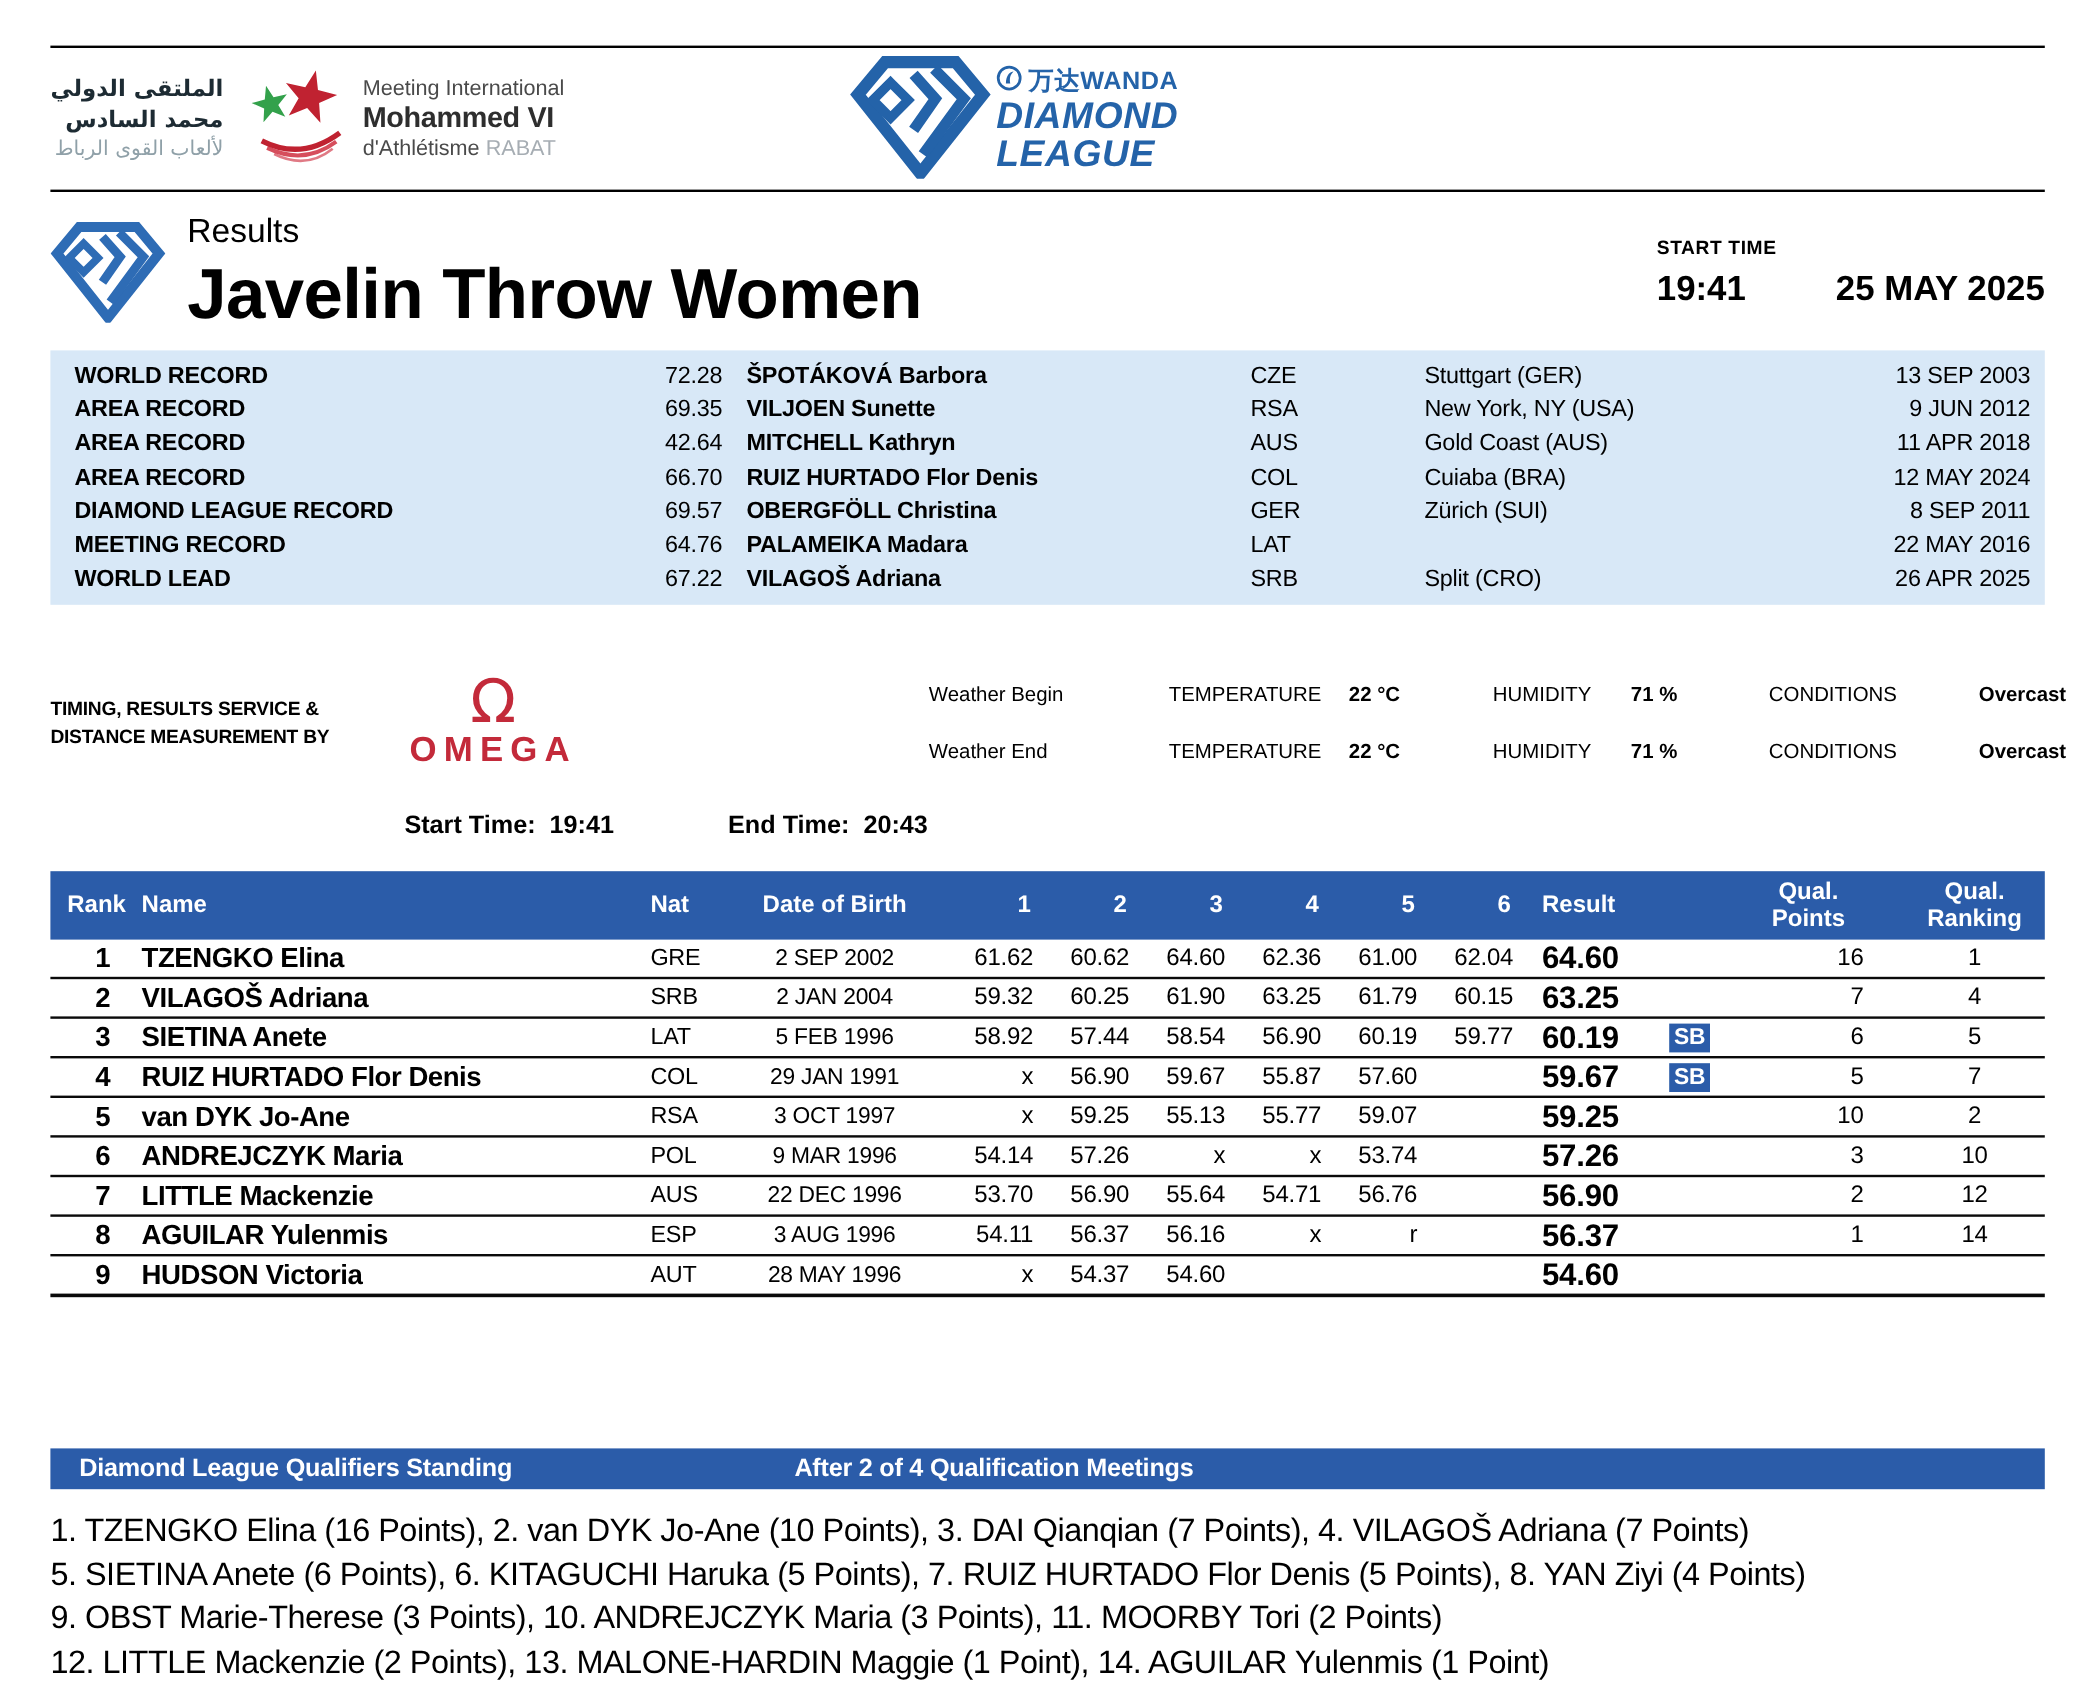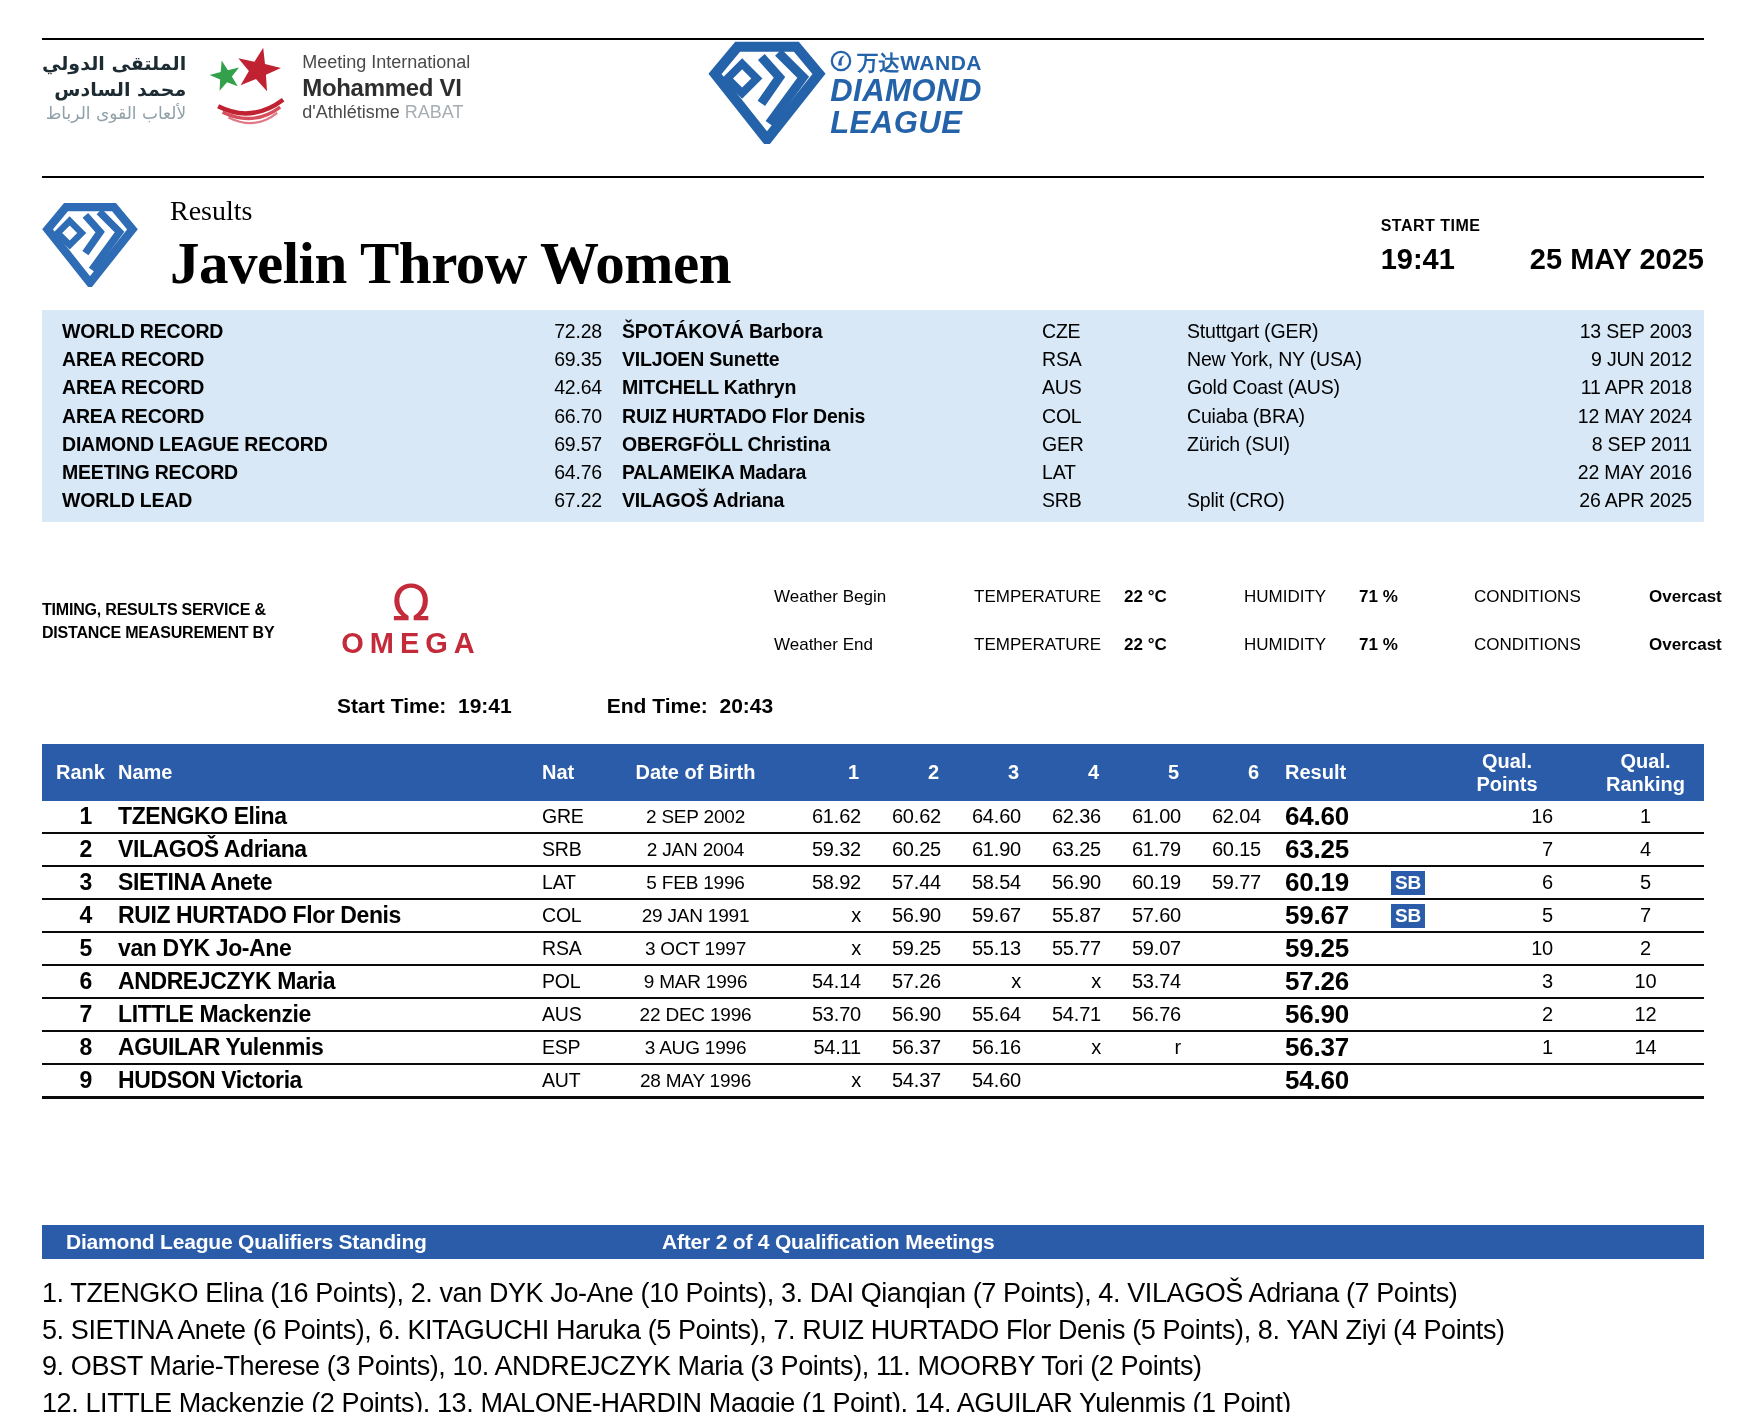--- a/index.html
+++ b/index.html
@@ -5,42 +5,42 @@
   html,body{margin:0;padding:0;background:#fff;}
   .page{
     width:1740px;height:1412px;box-sizing:border-box;
     padding:0 36px 0 42px;position:relative;overflow:hidden;
     font-family:"Liberation Sans","DejaVu Sans",sans-serif;color:#000;background:#fff;
   }
   .rule{border:none;border-top:2.5px solid #000;margin:0;}
   .rule.top{margin-top:38px;}
 
   
-  .masthead{display:flex;align-items:flex-start;height:136px;}
+  .masthead{display:flex;align-items:center;height:118px;}
   .meeting-logo{display:flex;align-items:center;gap:10px;width:470px;}
   .arabic{direction:rtl;text-align:right;font-family:"DejaVu Sans",sans-serif;line-height:1.35;}
   .arabic .l1,.arabic .l2{font-size:19px;font-weight:bold;color:#1d2b33;}
   .arabic .l3{font-size:17px;color:#8fa0a8;}
   .meeting-text{line-height:1.2;}
   .meeting-text .mi{font-size:18px;color:#4a4a4a;}
   .meeting-text .m6{font-size:24px;font-weight:bold;color:#2e2e2e;letter-spacing:-0.3px;}
   .meeting-text .ath{font-size:18px;color:#4a4a4a;}
   .meeting-text .rabat{color:#a6adb3;}
   .event-heading{flex:1;text-align:center;}
   .event-heading .t1{font-size:37px;font-weight:bold;letter-spacing:-0.5px;}
   .event-heading .t2{font-size:25px;font-weight:bold;margin-top:5px;}
   .event-heading .t3{font-size:25px;font-weight:bold;margin-top:3px;}
   .dl-logo{display:flex;align-items:center;justify-content:flex-end;gap:3px;width:470px;}
   .dl-text{color:#2463A9;line-height:1.02;}
   .dl-wanda{display:flex;align-items:center;gap:5px;font-size:21px;font-weight:bold;letter-spacing:0.5px;}
   .dl-word{font-size:31px;font-weight:bold;font-style:italic;letter-spacing:0.5px;}
 
   
   .title-row{display:flex;align-items:center;margin-top:22px;height:92px;}
-  .title-text{margin-left:32px;font-family:Liberation Serif, serif;}
+  .title-text{margin-left:18px;}
   .results-label{font-size:28px;}
   .event-name{font-size:59px;font-weight:bold;letter-spacing:-0.5px;margin-top:2px;}
   .start-block{margin-left:auto;align-self:center;}
   .start-time-label{font-size:16px;font-weight:bold;letter-spacing:0.5px;}
   .start-row{display:flex;gap:75px;margin-top:8px;align-items:baseline;}
   .start-time,.event-date2{font-size:29px;font-weight:bold;}
 
   
   .records{background:#D8E8F7;margin-top:18px;padding:7px 8px 7px 20px;}
   .record-row{display:grid;grid-template-columns:480px 60px 440px 145px 300px 1fr;

